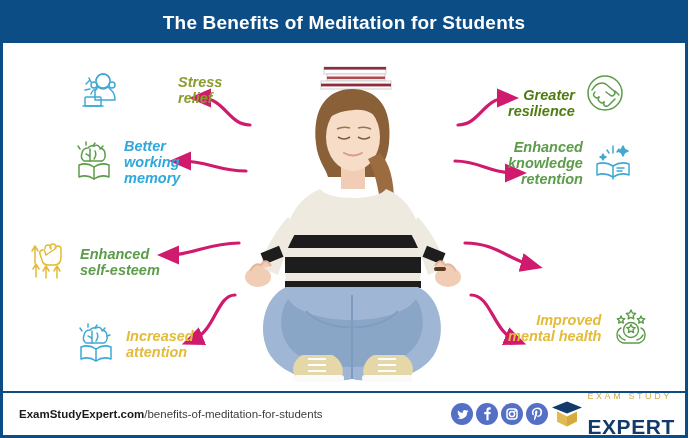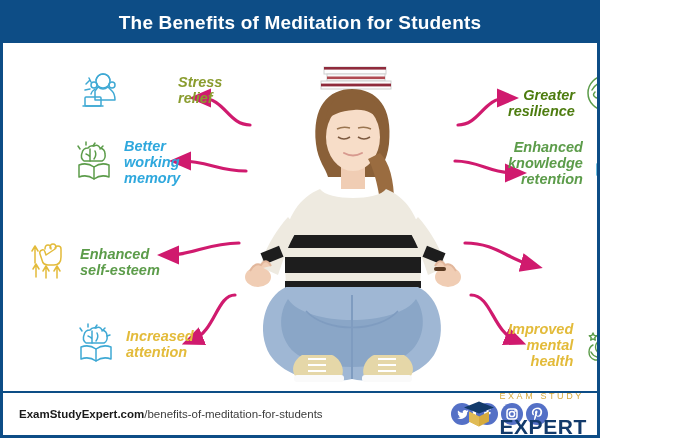--- a/index.html
+++ b/index.html
@@ -1,20 +1,20 @@
 <!DOCTYPE html>
 <html><head>
 <meta charset="utf-8">
 <style>
   html,body{margin:0;padding:0;background:#ffffff;}
   body{font-family:"Liberation Sans", sans-serif;}
 
   #poster{
     position:relative;
-    width:600px;height:438px;
+    width:688px;height:438px;
     box-sizing:border-box;
     background:#ffffff;
     border:3px solid #0d4d86;
     overflow:hidden;
   }
 
   
   #header{
     position:absolute;left:0;top:0;width:100%;height:40px;
     background:#0d4d86;
@@ -257,21 +257,21 @@
           <path d="M33,6 l1.6,3.4 L38,11 l-3.4,1.6 L33,16 l-1.6,-3.4 L28,11 l3.4,-1.6 z" fill="#3fa9d4"></path>
           <path d="M13,14 l1,2.2 L16,17 l-2,1 L13,20 l-1,-2 L10,17 l2,-0.8 z" fill="#3fa9d4"></path>
           <path d="M7,24 q8,-3 16,2 q8,-5 16,-2 l0,11 q-8,-3 -16,2 q-8,-5 -16,-2 z"></path>
           <path d="M23,26 v13"></path>
           <path d="M27,28 h7 M27,31 h5"></path>
         </svg>
       </span>
     </div>
 
 
-    <div class="benefit right" style="left:505px;top:278px;">
+    <div class="benefit right" style="left:505px;top:262px;">
       <span class="b-label" style="color:#e3bb3a;white-space:pre-line;">Improved
 mental health</span>
       <span class="b-icon">
         <svg viewBox="0 0 46 46" width="46" height="46" fill="none" stroke="#5c9c4a" stroke-width="1.4" stroke-linecap="round" stroke-linejoin="round">
           <path d="M23,5 l1.4,3 l3.2,.4 l-2.4,2.3 .6,3.2 L23,12.4 l-2.8,1.5 .6,-3.2 L18.4,8.4 l3.2,-.4 z"></path>
           <path d="M13,11 l1.1,2.4 2.6,.3 -1.9,1.8 .5,2.6 L13,16.9 l-2.3,1.2 .5,-2.6 -1.9,-1.8 2.6,-.3 z"></path>
           <path d="M33,11 l1.1,2.4 2.6,.3 -1.9,1.8 .5,2.6 L33,16.9 l-2.3,1.2 .5,-2.6 -1.9,-1.8 2.6,-.3 z"></path>
           <circle cx="23" cy="25" r="7.5"></circle>
           <path d="M23,19.5 l1.3,2.7 2.9,.4 -2.1,2 .5,2.9 L23,26.2 l-2.6,1.3 .5,-2.9 -2.1,-2 2.9,-.4 z"></path>
           <path d="M13,23 q-4,2 -4,7 q0,6 6,8 l16,0 q6,-2 6,-8 q0,-5 -4,-7"></path>

